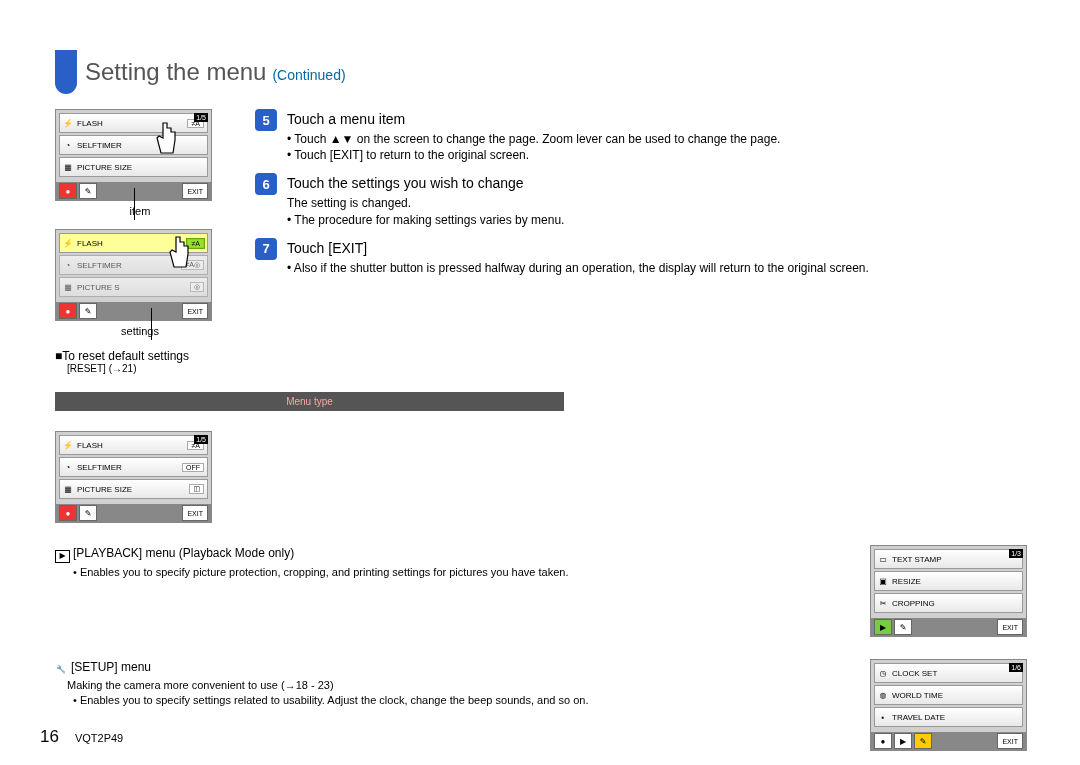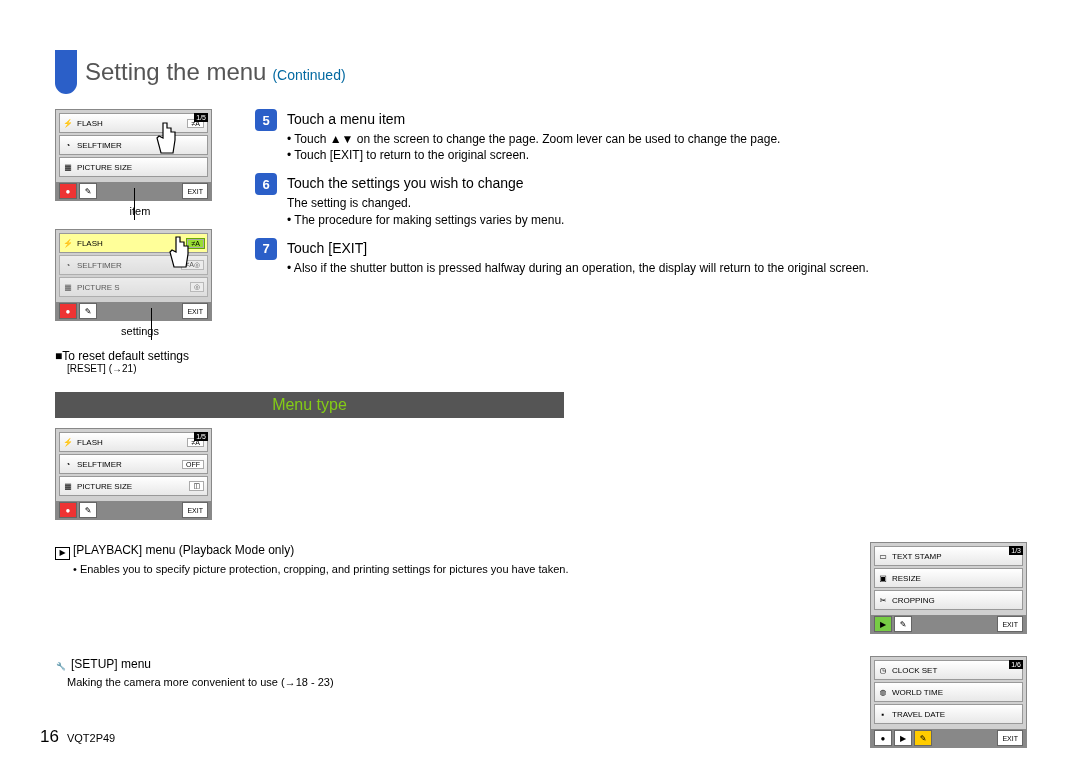--- a/index.html
+++ b/index.html
@@ -168,24 +168,24 @@
   .step-title {
     font-size: 14px;
     margin: 2px 0 4px 0;
   }
   .step-note { font-size: 12px; line-height: 1.35; }
   .bullet { padding-left: 8px; text-indent: -8px; }
   .reset-block { margin-top: 8px; font-size: 12px; }
   .reset-sub { font-size: 10px; margin-left: 12px; }
   .menu-type-bar {
     background: #555;
-    color: #84cc16;
+    color: #fca5a5;
     padding: 4px 12px;
-    font-size: 16px;
-    margin: 18px 0 10px 0;
+    font-size: 10px;
+    margin: 18px 0 20px 0;
     max-width: 485px;
     text-align: center;
   }
   .menu-entry {
     display: flex;
     gap: 20px;
     margin-bottom: 18px;
     align-items: flex-start;
   }
   .menu-text {
@@ -211,21 +211,21 @@
     width: 155px;
     flex-shrink: 0;
   }
   .footer {
     position: absolute;
     bottom: 18px;
     left: 40px;
     font-size: 11px;
     display: flex;
     align-items: baseline;
-    gap: 8px;
+    gap: 16px;
   }
   .footer .pn { font-size: 17px; }
   .sel-green {
     background: #9d3 !important;
     box-shadow: 0 0 0 1px #6a0;
   }
 </style>
 </head>
 <body>
 
@@ -401,20 +401,21 @@
             <div class="ms-exit">EXIT</div>
           </div>
       </div>
     </div>
   </div>
 
   <div class="menu-entry">
     <div class="menu-text">
       <div class="mt-title"><span class="mt-icon" style="border:none;">🔧</span><span>[SETUP] menu</span></div>
       <div class="mt-sub">Making the camera more convenient to use (→18 - 23)</div>
+      <div class="mt-bul">• Enables you to specify settings related to usability. Adjust the clock, change the beep sounds, and so on.</div>
     </div>
     <div class="mini-right">
       <div class="mini-screen" style="position:relative;">
         <div class="ms-pageno">1/6</div>
         <div class="ms-body">
           <div class="ms-row">
               <span class="ms-tiny-icon">◷</span>
               <span>CLOCK SET</span>
             </div>
           <div class="ms-row">

